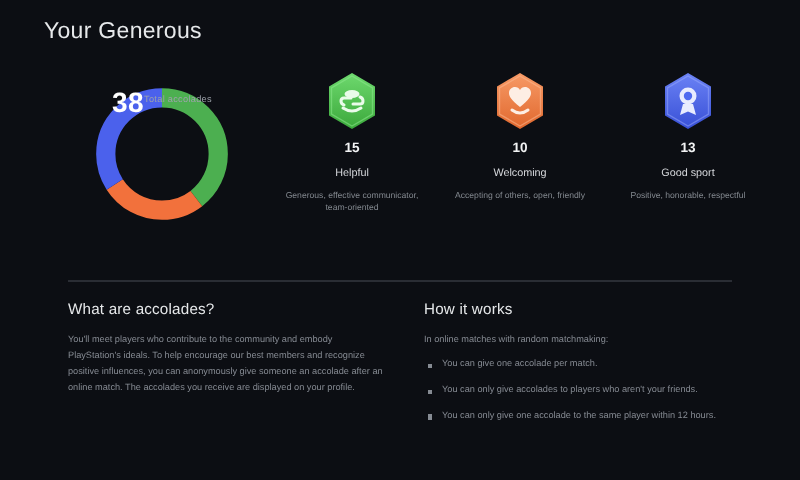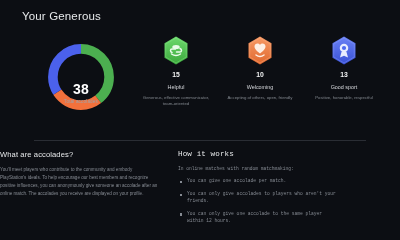--- a/index.html
+++ b/index.html
@@ -52,26 +52,26 @@
     left: 44px;
     top: 4px;
     width: 74px;
     height: 74px;
   }
   .donut-svg { display: block; width: 74px; height: 74px; }
 
   .donut-center {
     position: absolute;
     left: 0;
-    top: 16px;
+    top: 4px;
     width: 74px;
     height: 74px;
     display: flex;
-    flex-direction: column;
-    align-items: center;
+    flex-direction: row;
+    align-items: flex-start;
     justify-content: center;
     pointer-events: none;
   }
   .donut-value {
     font-size: 14px;
     font-weight: 700;
     color: #ffffff;
     line-height: 1;
     letter-spacing: 0.2px;
   }
@@ -142,22 +142,22 @@
 
   
   .info-row {
     position: absolute;
     left: 0;
     top: 150px;
     width: 400px;
     display: flex;
   }
   .info-col { padding-right: 14px; }
-  .info-col.left  { width: 172px; }
-  .info-col.right { margin-left: 6px;  width: 176px; font-family: Liberation Mono, monospace; }
+  .info-col.left  { margin-left: 34px; width: 172px; }
+  .info-col.right { margin-left: 6px;  width: 176px; }
 
   .info-heading {
     font-size: 7.6px;
     font-weight: 400;
     color: #e6e8ea;
     letter-spacing: 0.1px;
     margin-bottom: 7px;
   }
   .info-body {
     font-size: 4.6px;

